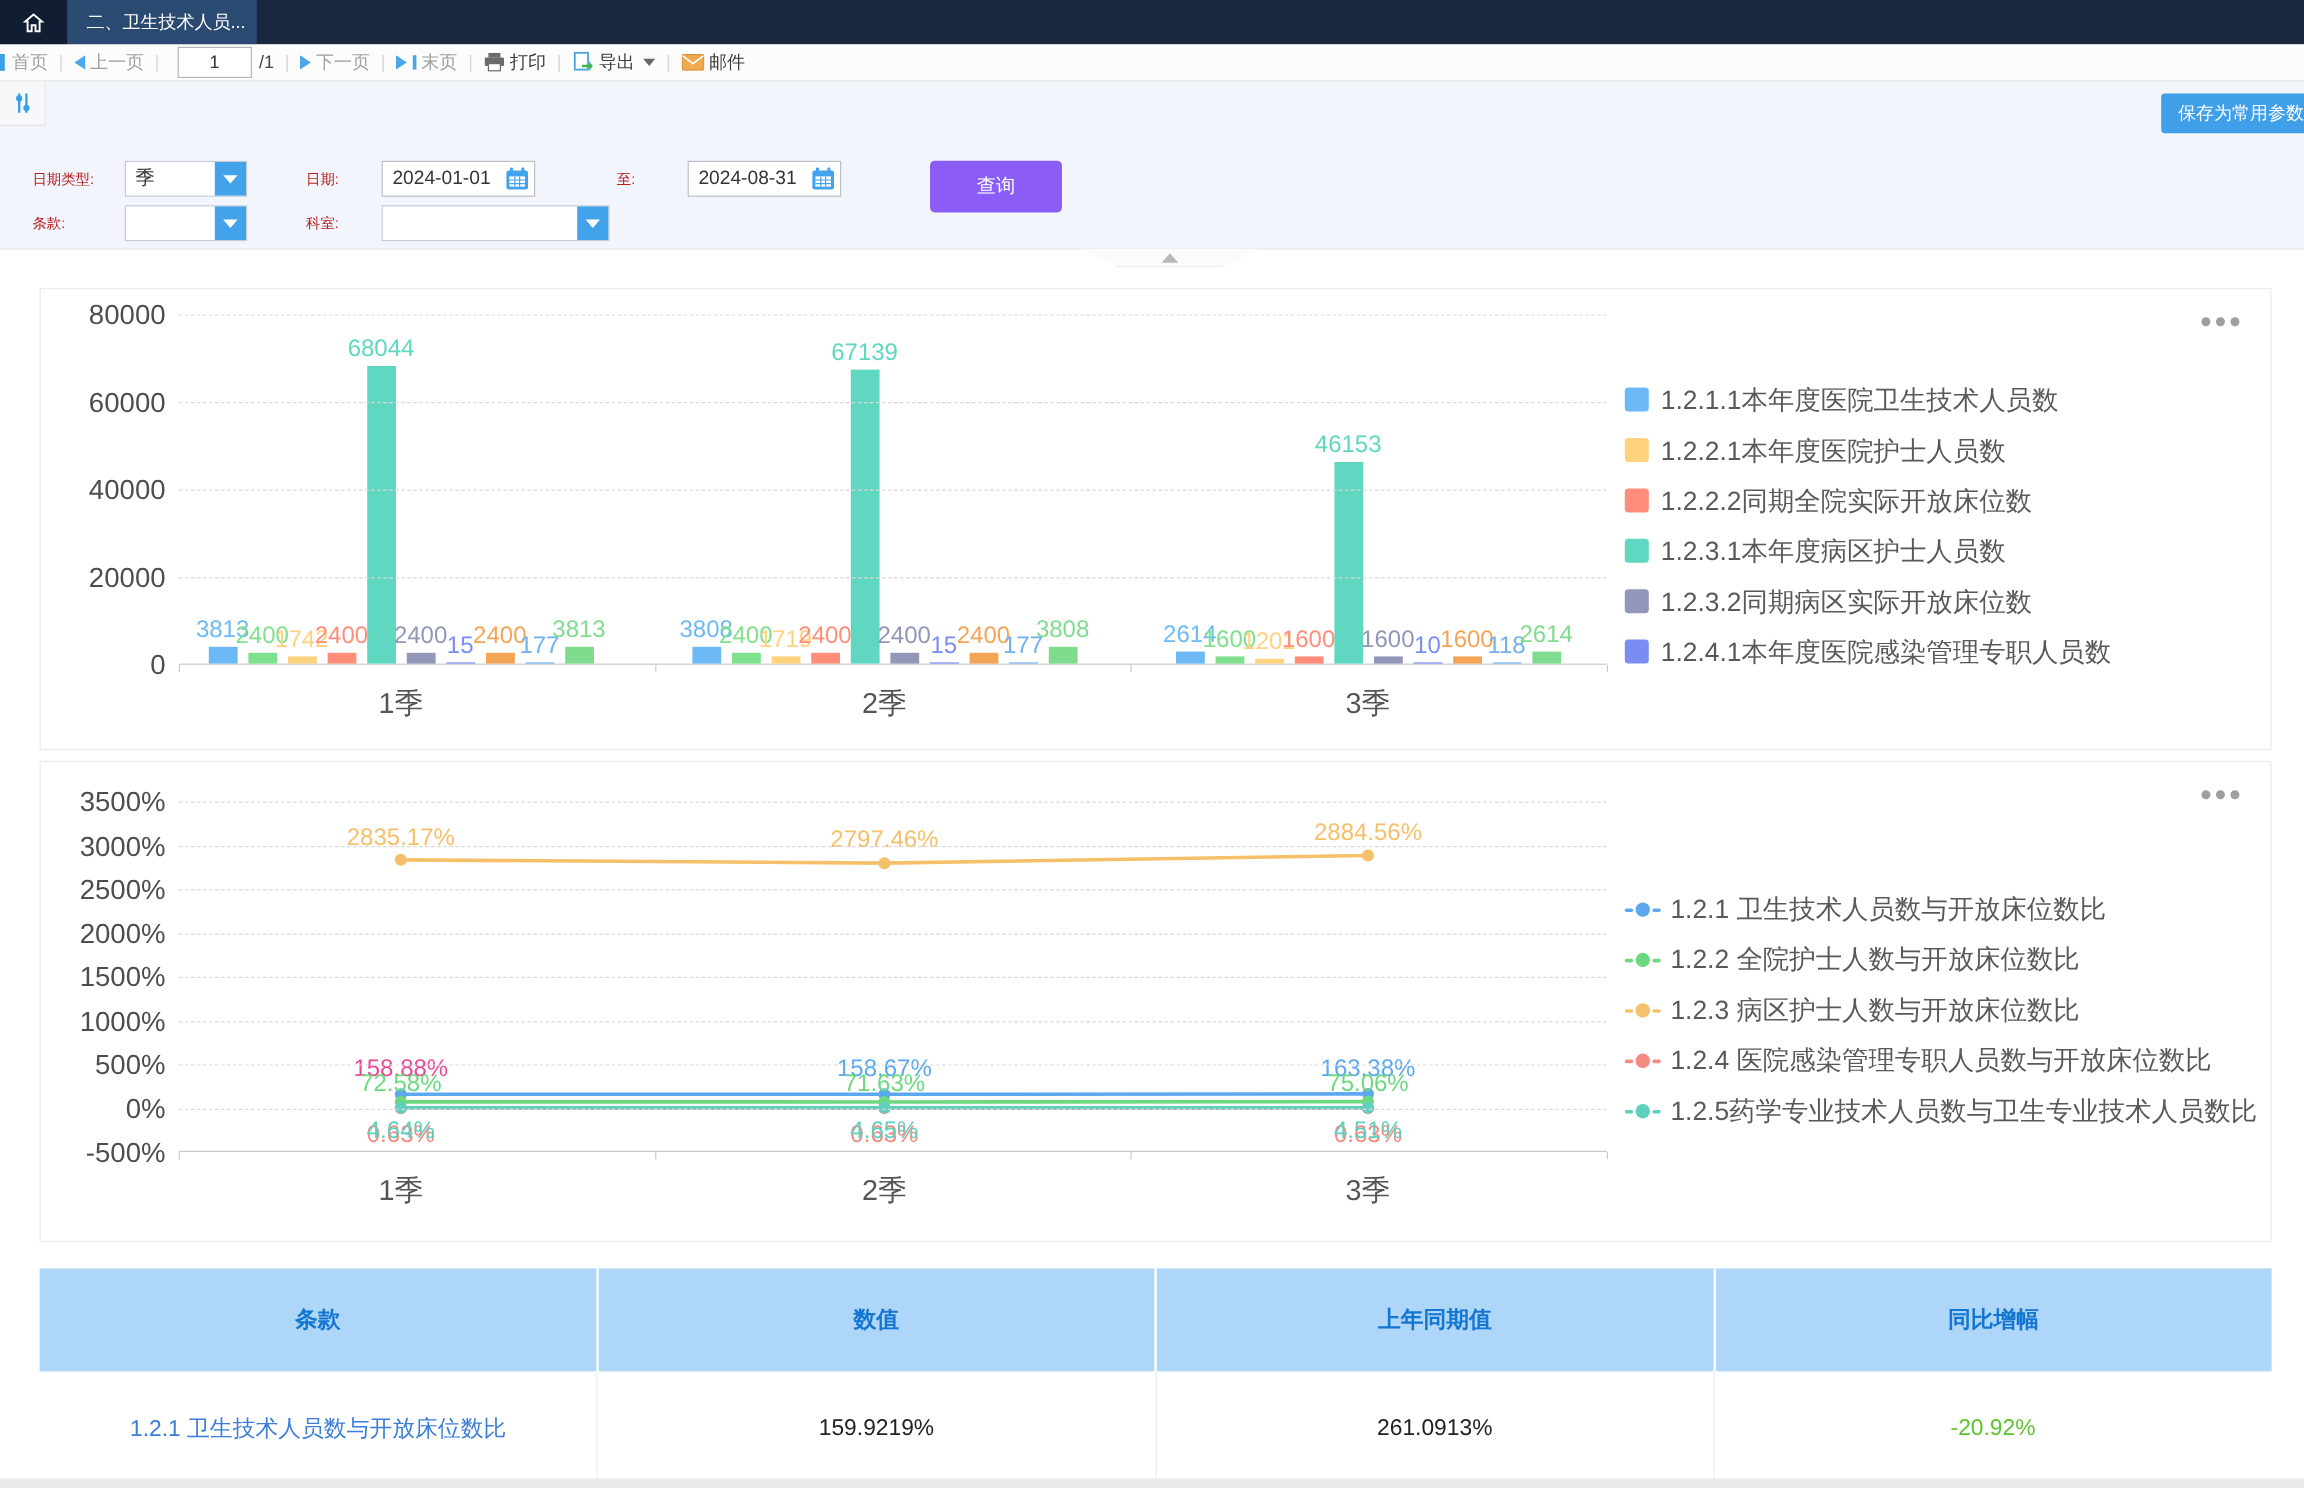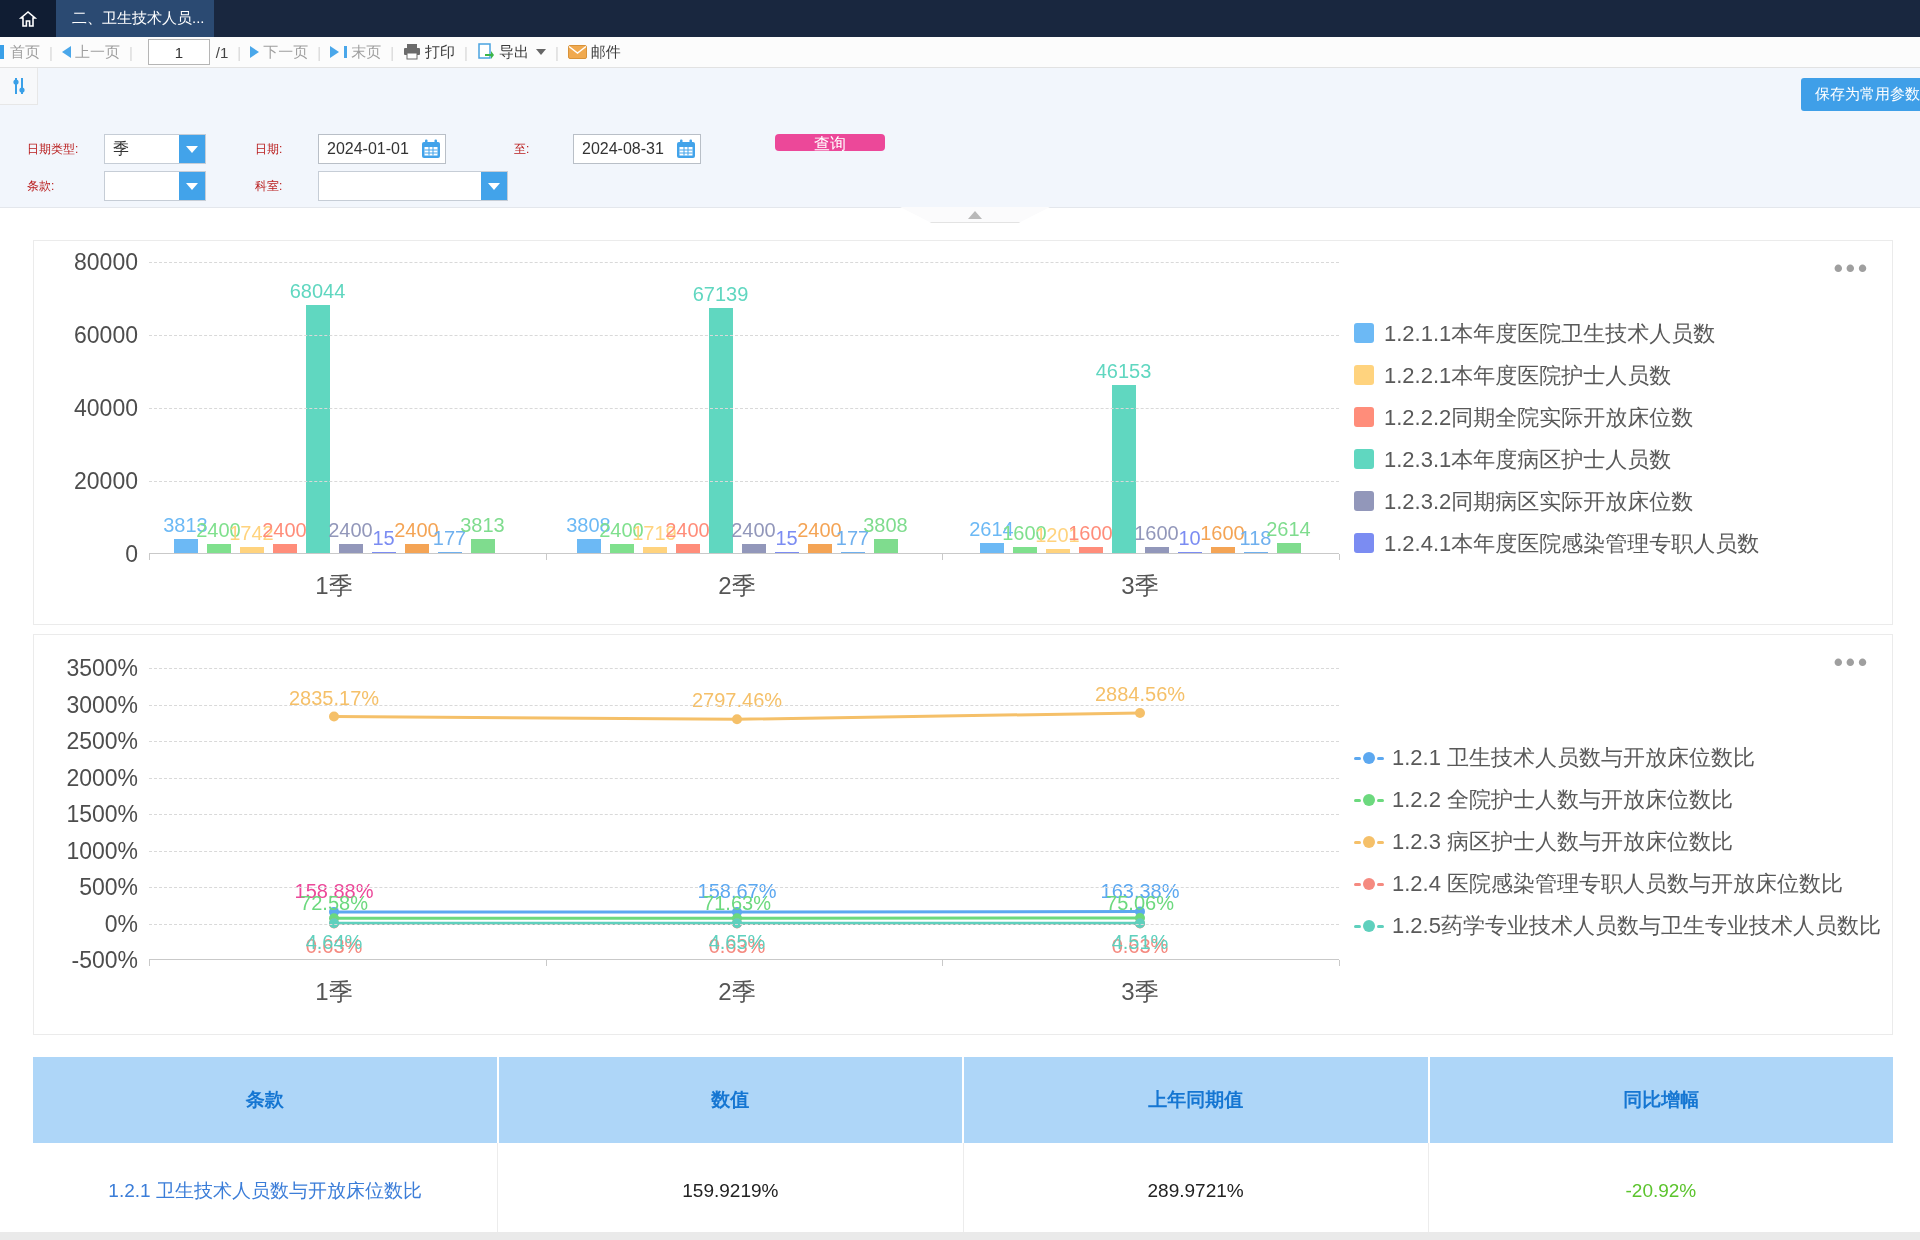--- a/index.html
+++ b/index.html
@@ -42,21 +42,21 @@
   .frow { position:absolute; left:0; height:30px; width:100%; }
   .flabel { position:absolute; font-size:12px; color:#b91c1c; line-height:30px; }
   .fselect { position:absolute; height:30px; background:#fff; border:1px solid #c6cdd6; display:flex; }
   .fselect .val { flex:1; font-size:16px; color:#333; line-height:28px; padding-left:8px; overflow:hidden; }
   .fselect .dd { width:26px; background:#42a3ea; display:flex; align-items:center; justify-content:center; }
   .dd-caret { width:0; height:0; border-left:6px solid transparent; border-right:6px solid transparent;
     border-top:7px solid #fff; }
   .fdate { position:absolute; height:30px; background:#fff; border:1px solid #b9bfc7; display:flex; align-items:center; }
   .fdate input { border:none; outline:none; flex:1; font-size:16px; color:#333; padding-left:8px; width:90px;
     font-family:"Liberation Sans","DejaVu Sans",sans-serif; background:transparent; }
-  .query-btn { position:absolute; width:110px; height:17px; background:#ec4899; border:none; border-radius:4px;
+  .query-btn { position:absolute; width:110px; height:43px; background:#8b5cf6; border:none; border-radius:4px;
     color:#fff; font-size:16px; }
   .collapse-handle { position:absolute; top:207px; left:900px; width:150px; height:16px; background:#fbfbfc;
     border:1px solid #e3e3e3; border-top:none; clip-path:polygon(0 0,100% 0,79% 100%,21% 100%);
     display:flex; align-items:center; justify-content:center; }
   .handle-tri { width:0; height:0; border-left:7px solid transparent; border-right:7px solid transparent;
     border-bottom:8px solid #b9b9b9; }
 
   
   .card { position:absolute; left:33px; width:1860px; background:#fff; border:1px solid #ebebeb; }
   #chart1 { top:240px; height:385px; }
@@ -452,20 +452,20 @@
     <div class="thead">
         <div class="th">条款</div>
         <div class="th">数值</div>
         <div class="th">上年同期值</div>
         <div class="th">同比增幅</div>
       </div>
     <div class="tbody">
         <div class="trow">
           <div class="td link">1.2.1 卫生技术人员数与开放床位数比</div>
           <div class="td">159.9219%</div>
-          <div class="td">289.9721%</div>
+          <div class="td">261.0913%</div>
           <div class="td" style="color: rgb(92, 196, 46);">-20.92%</div>
         </div>
       </div>
   </div>
 
   <div class="bottom-strip"></div>
 </div>
 
 </body></html>

